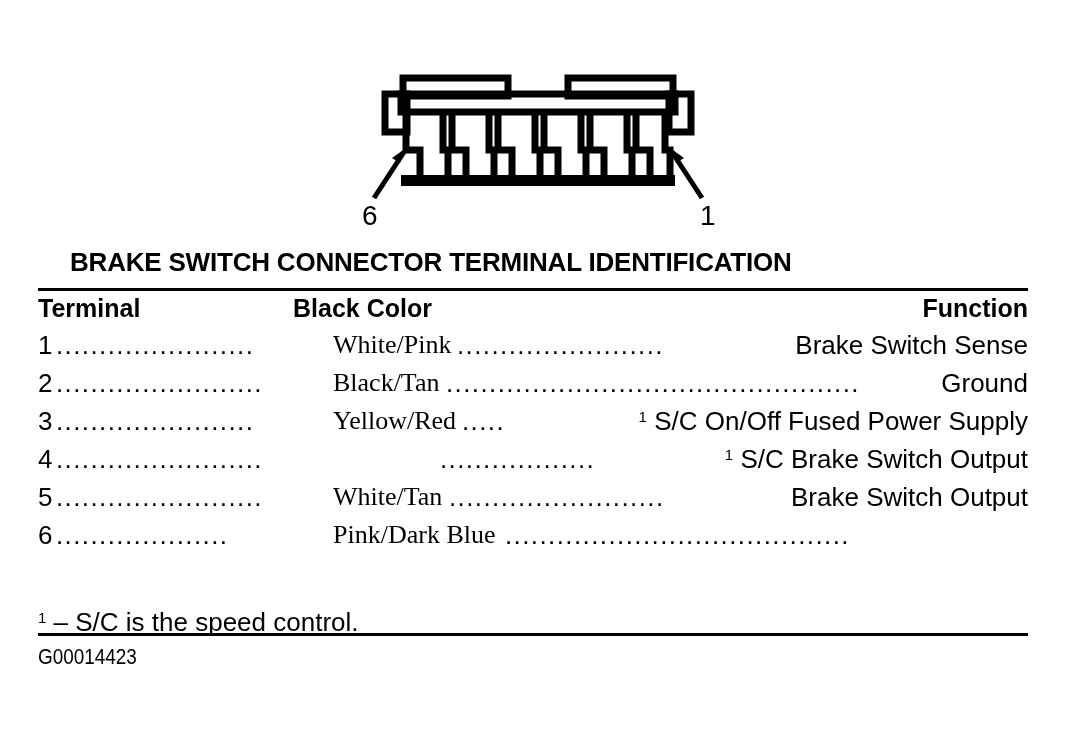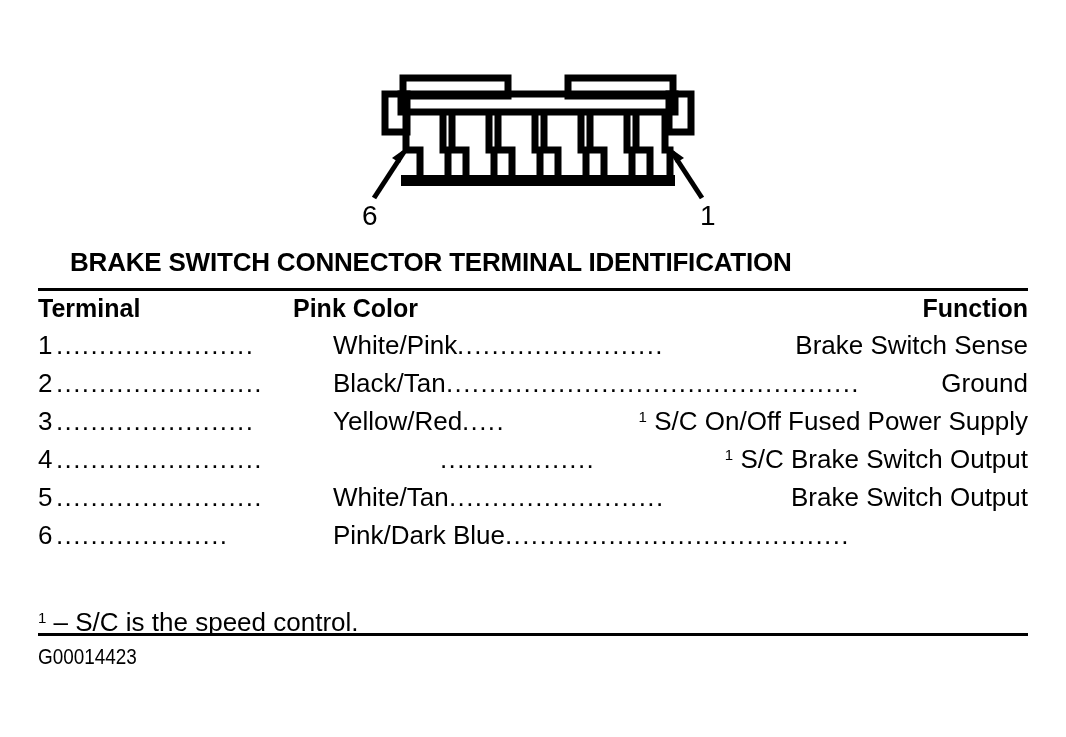--- a/index.html
+++ b/index.html
@@ -102,20 +102,21 @@
     left: 18px;
     top: 0;
     overflow: hidden;
     letter-spacing: 1.4px;
     color: #000;
   }
   .cell-wirecolor {
     position: absolute;
     top: 0;
     white-space: nowrap;
+    font-family: Liberation Serif, serif;
   }
   
   .leader-right {
     position: absolute;
     top: 0;
     overflow: hidden;
     letter-spacing: 1.4px;
   }
   .cell-function {
     position: absolute;
@@ -202,21 +203,21 @@
 
 <div id="title-block">
   <div id="diagram-title">BRAKE SWITCH CONNECTOR TERMINAL IDENTIFICATION</div>
 </div>
 <div class="hrule" id="rule-under-title"></div>
 
 <div id="terminal-table">
 
   <div id="column-headers">
     <span class="col-terminal">Terminal</span>
-    <span class="col-wirecolor">Pink Color</span>
+    <span class="col-wirecolor">Black Color</span>
     <span class="col-function">Function</span>
   </div>
 
   <div id="rows-container">
       <div class="table-row">
         <span class="cell-terminal">1</span>
         <span class="leader-left" style="width: 277px;">.......................</span>
         <span class="cell-wirecolor" style="left: 295px;">White/Pink</span>
         <span class="leader-right" style="left: 419px; width: 338px;">........................</span>
         <span class="cell-function"><span>Brake Switch Sense</span></span>

